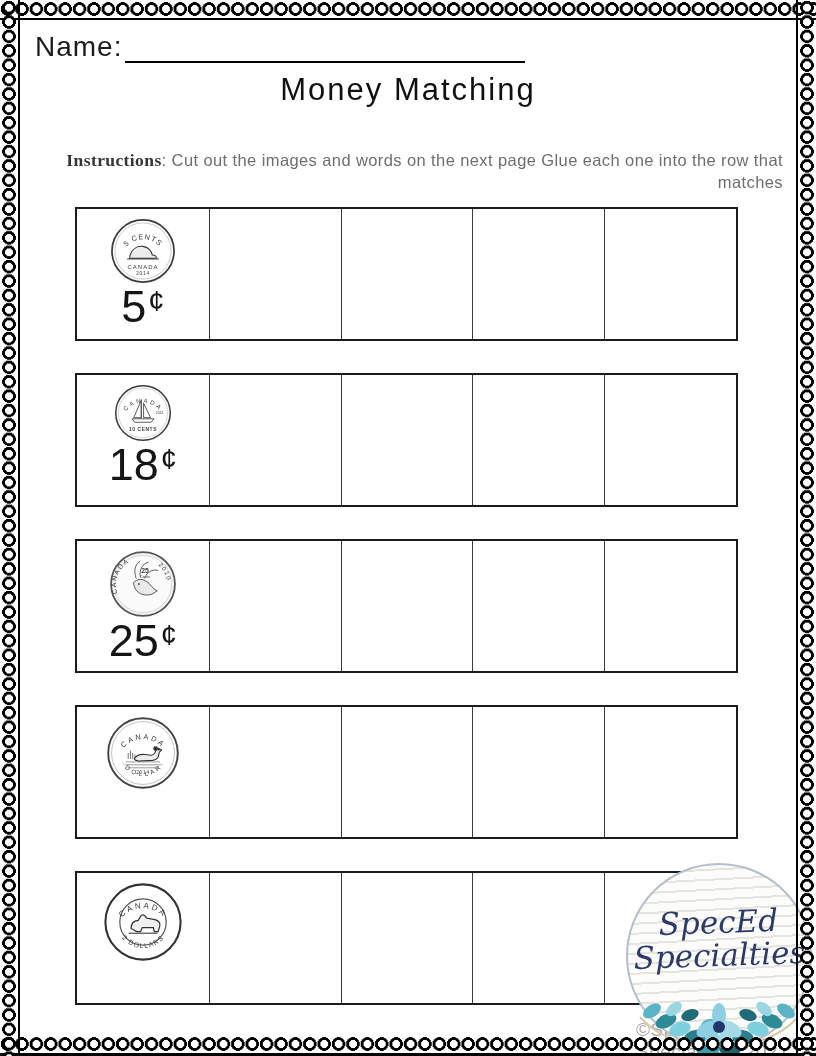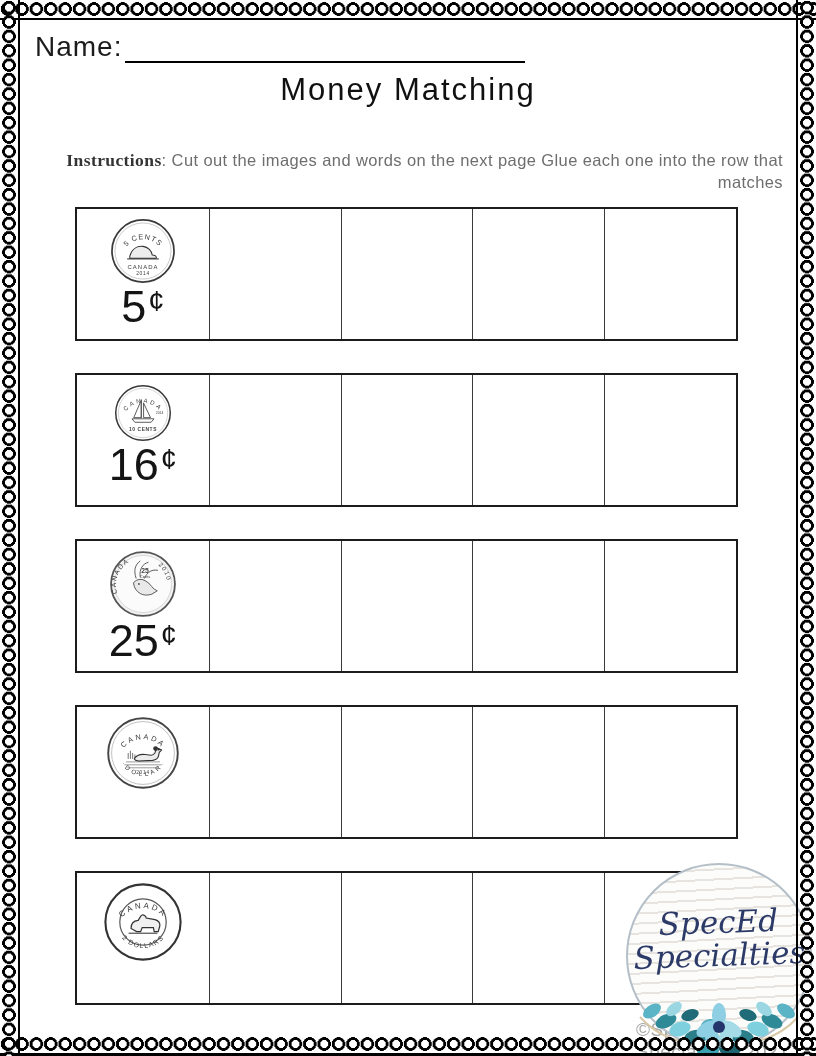--- a/index.html
+++ b/index.html
@@ -114,21 +114,21 @@
         </text>
         <g>
           <path d="M47,28 L47,58 L34,58 Z" fill="#fff" stroke="#444" stroke-width="1.5"></path>
           <path d="M51,33 L63,58 L51,58 Z" fill="#fff" stroke="#444" stroke-width="1.5"></path>
           <path d="M47,26 V59" stroke="#444" stroke-width="1.3" fill="none"></path>
           <path d="M31,60 h38 l-5,6 h-28 z" fill="#fff" stroke="#444" stroke-width="1.5"></path>
         </g>
         <text class="coin-txt" x="72" y="52" font-size="6">2014</text>
         <text class="coin-txt" x="50" y="81" font-size="8.5" letter-spacing="1" text-anchor="middle" font-weight="bold">10 CENTS</text>
       </svg>
-      <div class="coin-value"><span>16</span><span class="cent">¢</span></div>
+      <div class="coin-value"><span>18</span><span class="cent">¢</span></div>
     </div>
     <div class="cell"></div>
     <div class="cell"></div>
     <div class="cell"></div>
     <div class="cell"></div>
   </div>
 
   <div class="row-table" style="top:539px;">
     <div class="cell coin-cell">
       <svg class="coin-svg" width="68" height="68" viewBox="0 0 100 100">

